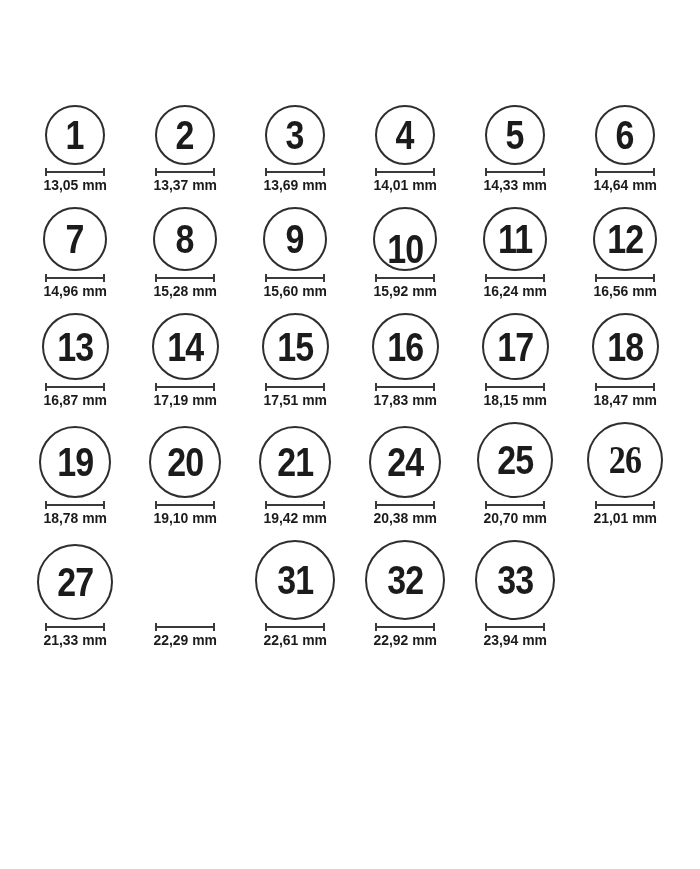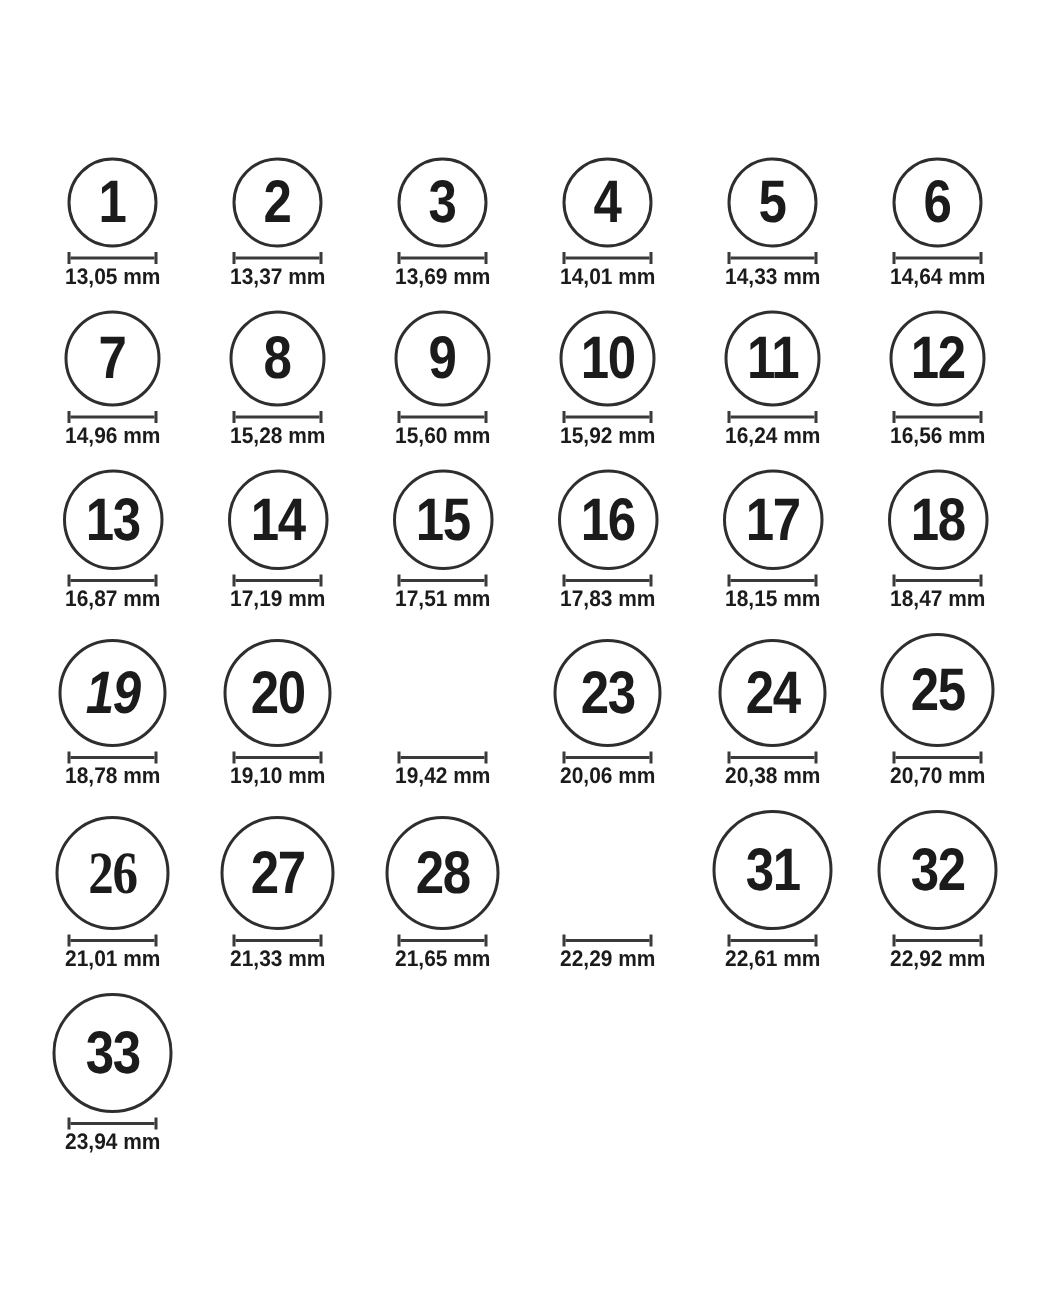--- a/index.html
+++ b/index.html
@@ -134,21 +134,21 @@
     <span class="size-label">15,28 mm</span>
   </div>
     <div class="cell">
     <div class="circle" style="width: 64px; height: 64px;">
       <span class="num">9</span>
     </div>
     <div class="dim-line"></div>
     <span class="size-label">15,60 mm</span>
   </div>
     <div class="cell">
-    <div class="circle" style="width: 64px; height: 64px;">
+    <div class="circle" style="width: 64px; height: 64px; align-items: flex-end;">
       <span class="num">10</span>
     </div>
     <div class="dim-line"></div>
     <span class="size-label">15,92 mm</span>
   </div>
     <div class="cell">
     <div class="circle" style="width: 64px; height: 64px;">
       <span class="num">11</span>
     </div>
     <div class="dim-line"></div>
@@ -197,43 +197,39 @@
     <span class="size-label">18,15 mm</span>
   </div>
     <div class="cell">
     <div class="circle" style="width: 67px; height: 67px; align-items: center;">
       <span class="num">18</span>
     </div>
     <div class="dim-line"></div>
     <span class="size-label">18,47 mm</span>
   </div>
     <div class="cell">
-    <div class="circle" style="width: 72px; height: 72px; font-style: italic;">
+    <div class="circle" style="width: 72px; height: 72px;">
       <span class="num">19</span>
     </div>
     <div class="dim-line"></div>
     <span class="size-label">18,78 mm</span>
   </div>
     <div class="cell">
     <div class="circle" style="width: 72px; height: 72px;">
       <span class="num">20</span>
     </div>
     <div class="dim-line"></div>
     <span class="size-label">19,10 mm</span>
   </div>
     <div class="cell">
+    <div class="circle" style="width: 72px; height: 72px;">
+      <span class="num">21</span>
+    </div>
     <div class="dim-line"></div>
     <span class="size-label">19,42 mm</span>
-  </div>
-    <div class="cell">
-    <div class="circle" style="width: 72px; height: 72px;">
-      <span class="num">23</span>
-    </div>
-    <div class="dim-line"></div>
-    <span class="size-label">20,06 mm</span>
   </div>
     <div class="cell">
     <div class="circle" style="width: 72px; height: 72px;">
       <span class="num">24</span>
     </div>
     <div class="dim-line"></div>
     <span class="size-label">20,38 mm</span>
   </div>
     <div class="cell">
     <div class="circle" style="width: 76px; height: 76px;">
@@ -250,27 +246,20 @@
     <span class="size-label">21,01 mm</span>
   </div>
     <div class="cell">
     <div class="circle" style="width: 76px; height: 76px;">
       <span class="num">27</span>
     </div>
     <div class="dim-line"></div>
     <span class="size-label">21,33 mm</span>
   </div>
     <div class="cell">
-    <div class="circle" style="width: 76px; height: 76px;">
-      <span class="num">28</span>
-    </div>
-    <div class="dim-line"></div>
-    <span class="size-label">21,65 mm</span>
-  </div>
-    <div class="cell">
     <div class="dim-line"></div>
     <span class="size-label">22,29 mm</span>
   </div>
     <div class="cell">
     <div class="circle" style="width: 80px; height: 80px; text-align: center;">
       <span class="num">31</span>
     </div>
     <div class="dim-line"></div>
     <span class="size-label">22,61 mm</span>
   </div>

